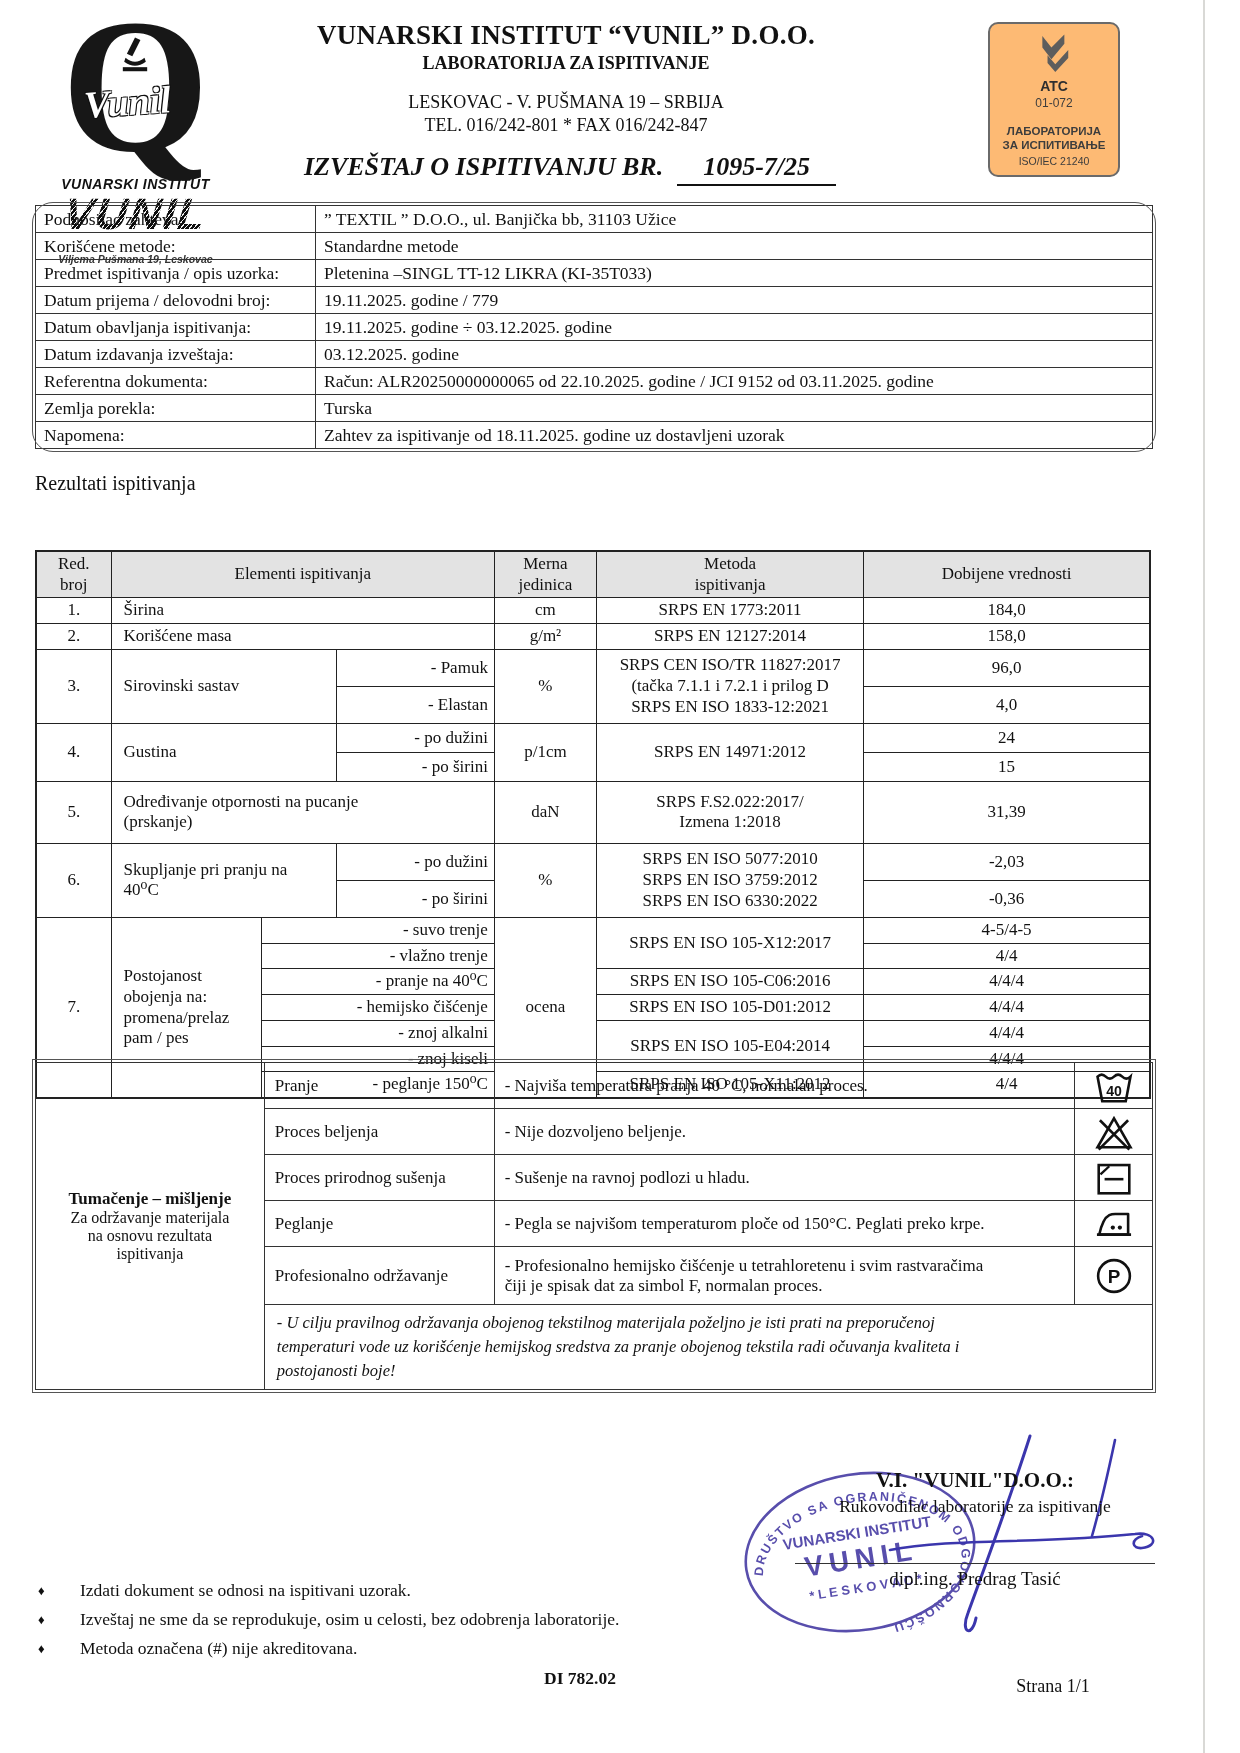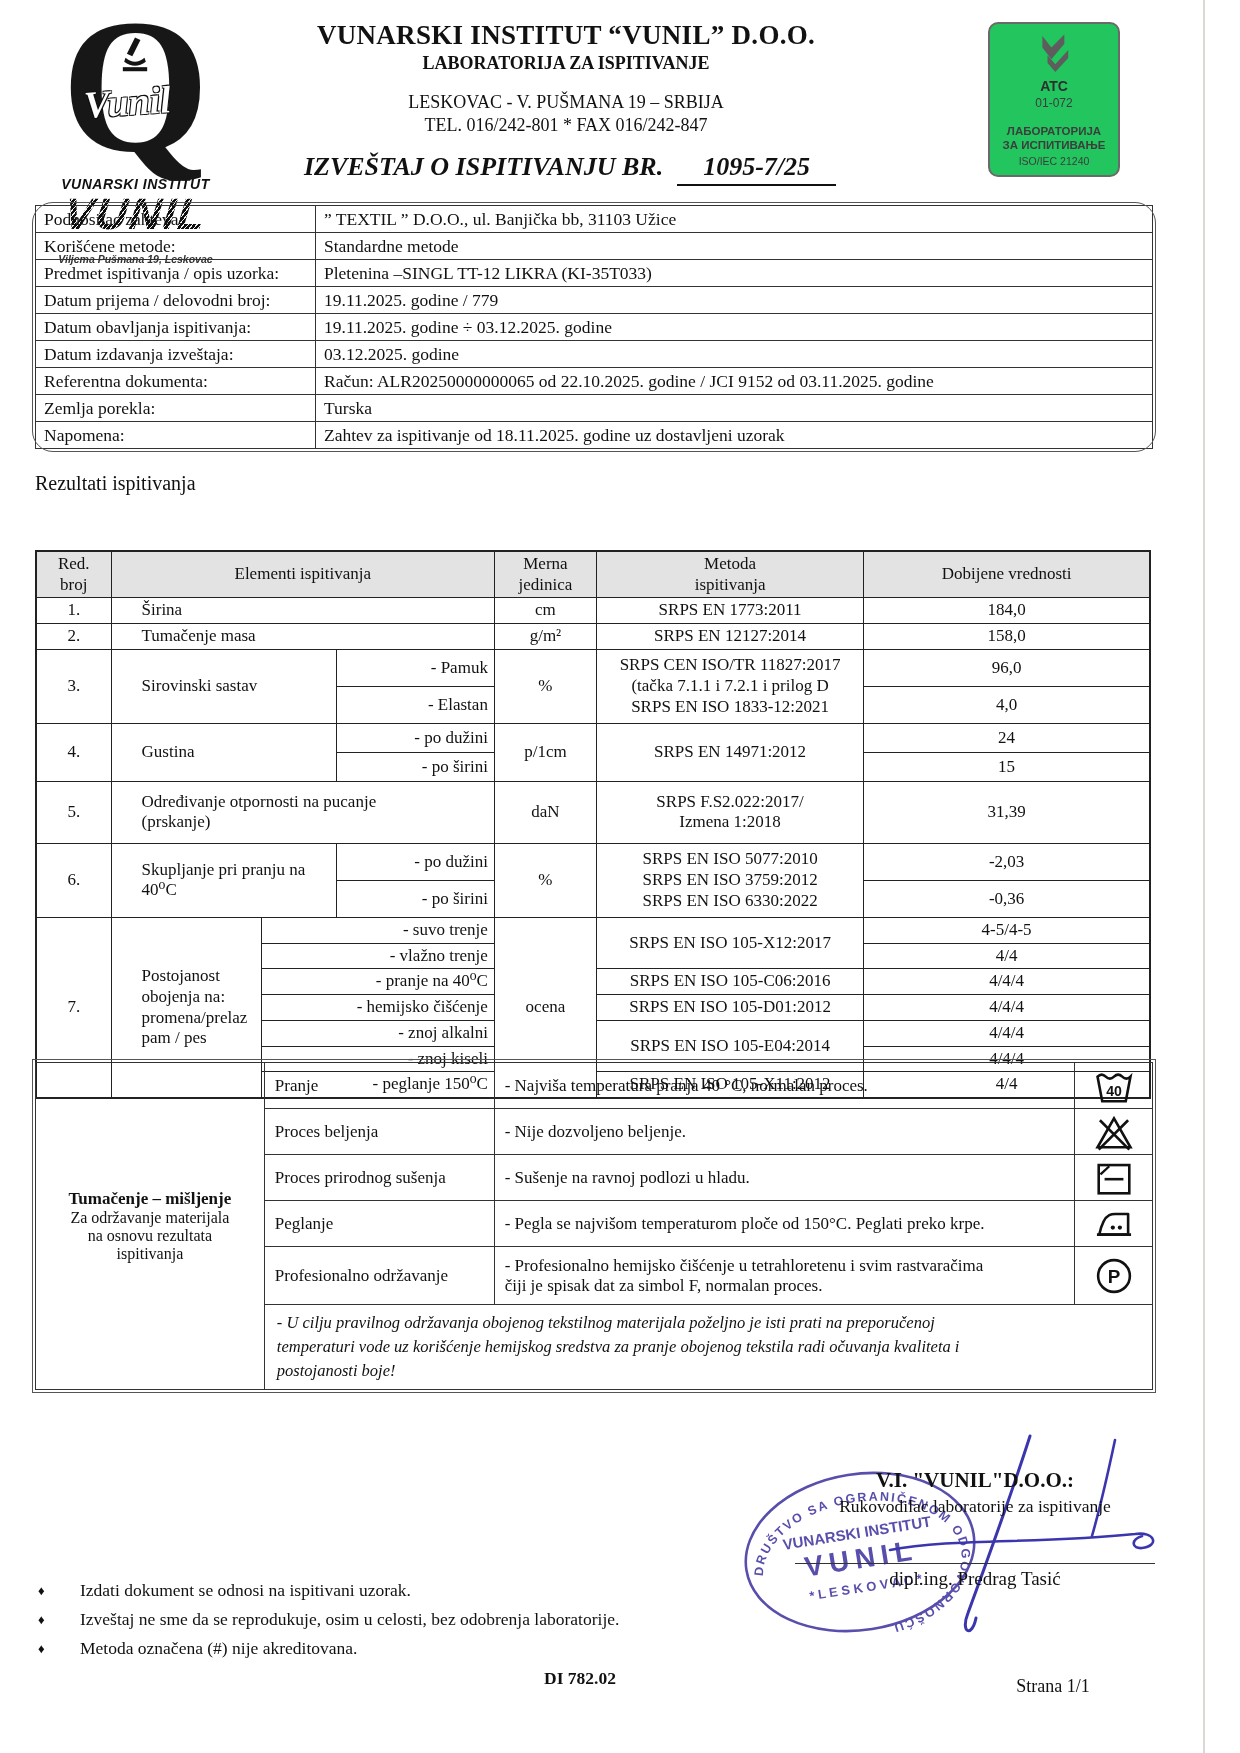--- a/index.html
+++ b/index.html
@@ -23,39 +23,39 @@
 
   .center-block { position:absolute; left:256px; top:20px; width:620px; text-align:center; }
   .inst-name { font-weight:bold; font-size:27px; letter-spacing:.3px; }
   .lab-line  { font-weight:bold; font-size:18px; margin-top:2px; }
   .addr-line { font-size:18px; margin-top:18px; }
   .tel-line  { font-size:18px; margin-top:2px; }
   .report-line { position:absolute; left:230px; top:152px; width:680px; text-align:center; font-size:26px; font-weight:bold; font-style:italic; }
   .report-no { display:inline-block; border-bottom:2.5px solid #111; padding:0 26px 2px 26px; margin-left:14px; }
 
   .ats-box { position:absolute; left:988px; top:22px; width:132px; border:2px solid #6a6a6a; border-radius:10px;
-             padding:10px 4px 8px 4px; text-align:center; font-family:"Liberation Sans",sans-serif; color:#3d3d3d; background:#22c55e; }
+             padding:10px 4px 8px 4px; text-align:center; font-family:"Liberation Sans",sans-serif; color:#3d3d3d; background:#fdba74; }
   .ats-label { font-weight:bold; font-size:14px; margin-top:4px; color:#2f2f2f; }
   .ats-num { font-size:12px; margin-top:2px; }
   .ats-lab { font-size:11.5px; font-weight:bold; margin-top:14px; line-height:1.25; }
   .ats-iso { font-size:10.5px; margin-top:2px; }
 
   
   table { border-collapse:collapse; }
   .info { position:absolute; left:35px; top:205px; width:1118px; outline:1.5px solid #555; outline-offset:2px;border-radius:18px; }
   .info td { border:1.5px solid #333; font-size:17.5px; height:27px; padding:1px 8px; vertical-align:middle; }
   .info td.ilabel { width:280px; }
 
   
   .res-title { position:absolute; left:35px; top:472px; font-size:20px; }
   .results { position:absolute; left:35px; top:550px; width:1116px; border:2.5px solid #222; }
   .results th, .results td { border:1.4px solid #222; font-size:17px; padding:2px 6px; vertical-align:middle; line-height:1.22; }
   .results thead th { background:#e3e3e3; font-weight:normal; text-align:center; height:46px; }
   .results td.no { text-align:center; }
-  .results td.lbl { text-align:left; padding-left:30px; }
+  .results td.lbl { text-align:left; padding-left:12px; }
   .results td.sub { text-align:right; padding-left:10px; }
   .results td.unit, .results td.method, .results td.val { text-align:center; }
   .results td.top { vertical-align:middle; }
 
   
   .care { position:absolute; left:35px; top:1062px; width:1118px; outline:1.5px solid #555; outline-offset:2px; }
   .care td { border:1.5px solid #333; font-size:17px; padding:3px 10px; vertical-align:middle; }
   .care td.side { width:229px; text-align:center; vertical-align:middle; }
   .side-title { font-weight:bold; font-size:17px; display:block; }
   .side-sub { display:block; font-size:16px; white-space:pre-line; }
@@ -192,21 +192,21 @@
     <tbody>
       <tr>
         <td class="no">1.</td>
         <td colspan="3" class="lbl">Širina</td>
         <td class="unit">cm</td>
         <td class="method">SRPS EN 1773:2011</td>
         <td class="val">184,0</td>
       </tr>
       <tr>
         <td class="no">2.</td>
-        <td colspan="3" class="lbl">Tumačenje masa</td>
+        <td colspan="3" class="lbl">Korišćene masa</td>
         <td class="unit">g/m²</td>
         <td class="method">SRPS EN 12127:2014</td>
         <td class="val">158,0</td>
       </tr>
       <tr>
         <td rowspan="2" class="no">3.</td>
         <td rowspan="2" colspan="2" class="lbl">Sirovinski sastav</td>
         <td class="sub" style="height:37px;">- Pamuk</td>
         <td rowspan="2" class="unit">%</td>
         <td rowspan="2" class="method pre">SRPS CEN ISO/TR 11827:2017

